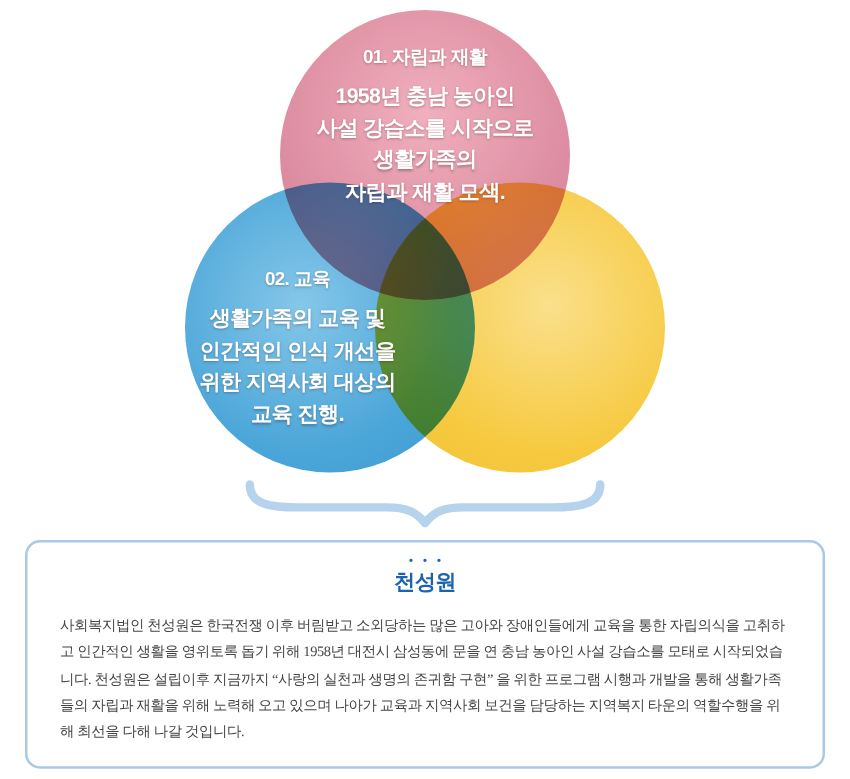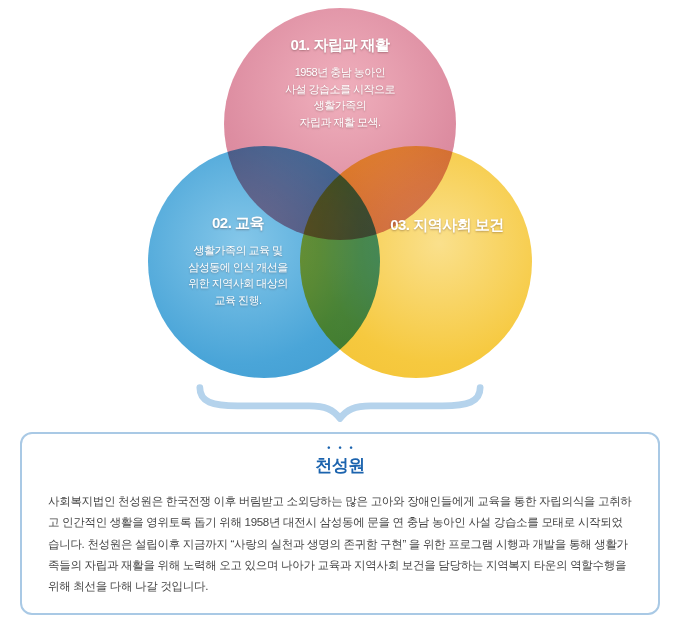--- a/index.html
+++ b/index.html
@@ -18,21 +18,21 @@
     background: radial-gradient(circle at 40% 42%, #85c7e9 0%, #4aa5d8 62%, #3e9acf 100%); }
   .c-right{ left: 300px; top: 146px;
     background: radial-gradient(circle at 60% 42%, #fae08c 0%, #f6c93f 62%, #f2c132 100%); }
 
   .vtext { position: absolute; text-align: center; color: #fff;
     text-shadow: 0 1px 2px rgba(60,30,30,0.35); }
   .t-top   { left: 238px; top: 36px;  width: 204px; }
   .t-left  { left: 150px; top: 214px; width: 176px; }
   .t-right { left: 352px; top: 216px; width: 190px; }
   .vtitle { font-size: 15px; font-weight: bold; margin-bottom: 9px; letter-spacing: -0.5px; }
-  .vbody  { font-size: 11px; font-weight: normal; line-height: 1.5; white-space: pre-line; letter-spacing: -0.5px; }
+  .vbody  { font-size: 17px; font-weight: bold; line-height: 1.5; white-space: pre-line; letter-spacing: -0.5px; }
 
   
   .brace { display: block; margin: 4px auto 0; }
 
   
   .info-box {
     margin: 8px 20px 0; background: #fff;
     border: 2px solid #a9c9e5; border-radius: 12px;
     padding: 16px 26px 16px;
   }
@@ -41,21 +41,21 @@
     margin: 4px 0 14px; letter-spacing: -0.5px;
   }
   .emph { position: relative; display: inline-block; }
   .dots {
     position: absolute; top: -11px; left: 50%; transform: translateX(-50%);
     font-size: 9px; letter-spacing: 8px; margin-left: 4px;
     color: #1b63ae; white-space: nowrap;
   }
   .info-body {
     margin: 0; color: #444; font-size: 11.5px; line-height: 1.85;
-    letter-spacing: -0.3px; text-align: left;
+    letter-spacing: -0.3px; text-align: left; font-family: Liberation Serif, serif;
   }
 </style>
 </head>
 <body>
 
 <div class="page">
 
   <div class="venn">
     <div class="circle c-top"></div>
     <div class="circle c-left"></div>
@@ -65,27 +65,26 @@
       <div class="vtitle">01. 자립과 재활</div>
       <div class="vbody">1958년 충남 농아인
 사설 강습소를 시작으로
 생활가족의
 자립과 재활 모색.</div>
     </div>
 
     <div class="vtext t-left">
       <div class="vtitle">02. 교육</div>
       <div class="vbody">생활가족의 교육 및
-삼성동에 인식 개선을
+인간적인 인식 개선을
 위한 지역사회 대상의
 교육 진행.</div>
     </div>
 
     <div class="vtext t-right">
-      <div class="vtitle">03. 지역사회 보건</div>
     </div>
   </div>
 
   <svg class="brace" width="290" height="42" viewBox="0 0 300 42" aria-hidden="true">
     <path d="M 5,5 C 5,20 18,24 44,24 L 118,24 C 135,24 143,28 150,37 C 157,28 165,24 182,24 L 256,24 C 282,24 295,20 295,5" fill="none" stroke="#b5d3ec" stroke-width="7" stroke-linecap="round" stroke-linejoin="round"></path>
   </svg>
 
   <div class="info-box">
     <div class="info-title">
       <span class="emph"><span class="dots">•••</span><span>천성원</span></span>

